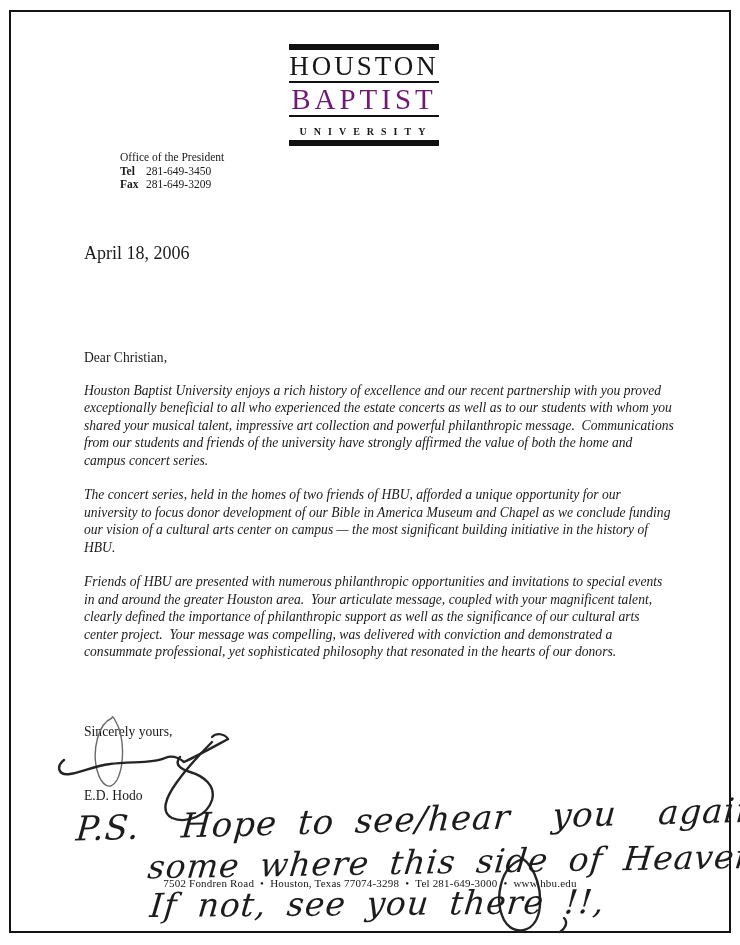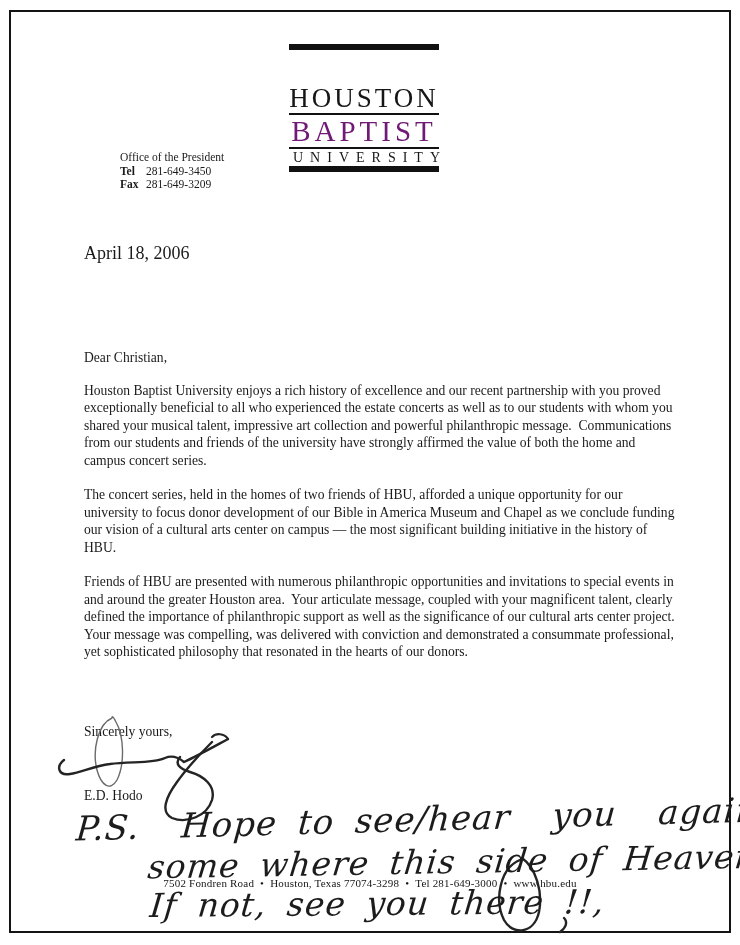--- a/index.html
+++ b/index.html
@@ -11,41 +11,41 @@
   .page-frame{
     position:absolute;left:9px;top:10px;width:722px;height:923px;
     border:2px solid #141414;box-sizing:border-box;pointer-events:none;
   }
   
   .logo{position:absolute;left:289px;top:44px;width:150px;text-align:center;}
   .logo .bar-thick{height:6px;background:#111;}
   .logo .bar-thin{height:2px;background:#111;}
   .logo-houston{
     font-size:27px;letter-spacing:3px;line-height:30px;padding-top:1px;
-    font-family:"Liberation Serif",serif;color:#161616;margin-top:32px;
+    font-family:"Liberation Serif",serif;color:#161616;
   }
   .logo-baptist{
     font-size:29px;letter-spacing:4px;line-height:31px;padding-top:1px;
     font-family:"Liberation Serif",serif;color:#701a75;
   }
   .logo-university{
-    font-size:14px;font-weight:normal;letter-spacing:7px;line-height:15px;
-    padding:1px 0 1px 4px;color:#161616;
+    font-size:10px;font-weight:bold;letter-spacing:7px;line-height:15px;
+    padding:7px 0 1px 4px;color:#161616;
   }
   
   .contact{position:absolute;left:84px;top:151px;font-size:11.5px;line-height:13.5px;margin-left:36px;}
   .contact .lbl{display:inline-block;width:26px;font-weight:bold;}
   
   .date{position:absolute;left:84px;top:243px;font-size:18px;}
   .body-text{
     position:absolute;left:84px;top:349px;width:592px;
     font-size:13.6px;line-height:17.5px;text-align:left;
   }
   .salutation{margin:0 0 15px 0;}
-  .para{margin:1px 0 17px 0;white-space:pre-wrap;}
+  .para{margin:1px 0 17px 0;white-space:pre-wrap;font-style:italic;}
   .para.last{margin-bottom:0;}
   .closing{position:absolute;left:84px;top:724px;font-size:13.6px;}
   .signer{position:absolute;left:84px;top:788px;font-size:13.6px;}
   
   .footer{
     position:absolute;left:0;top:877px;width:740px;text-align:center;
     font-size:11px;letter-spacing:.2px;color:#151515;z-index:1;
   }
   .footer .sep{padding:0 6px;}
   

